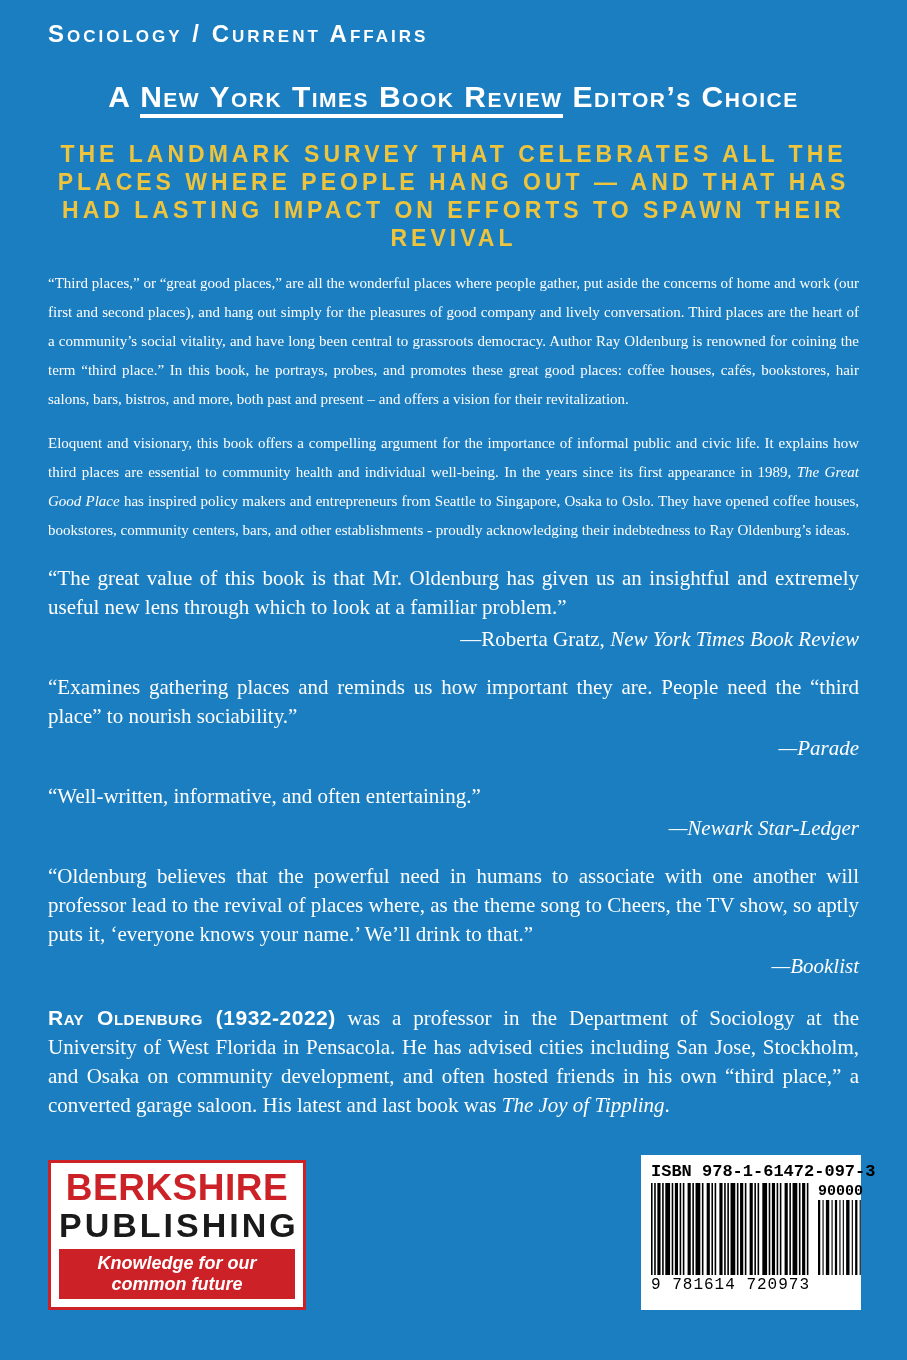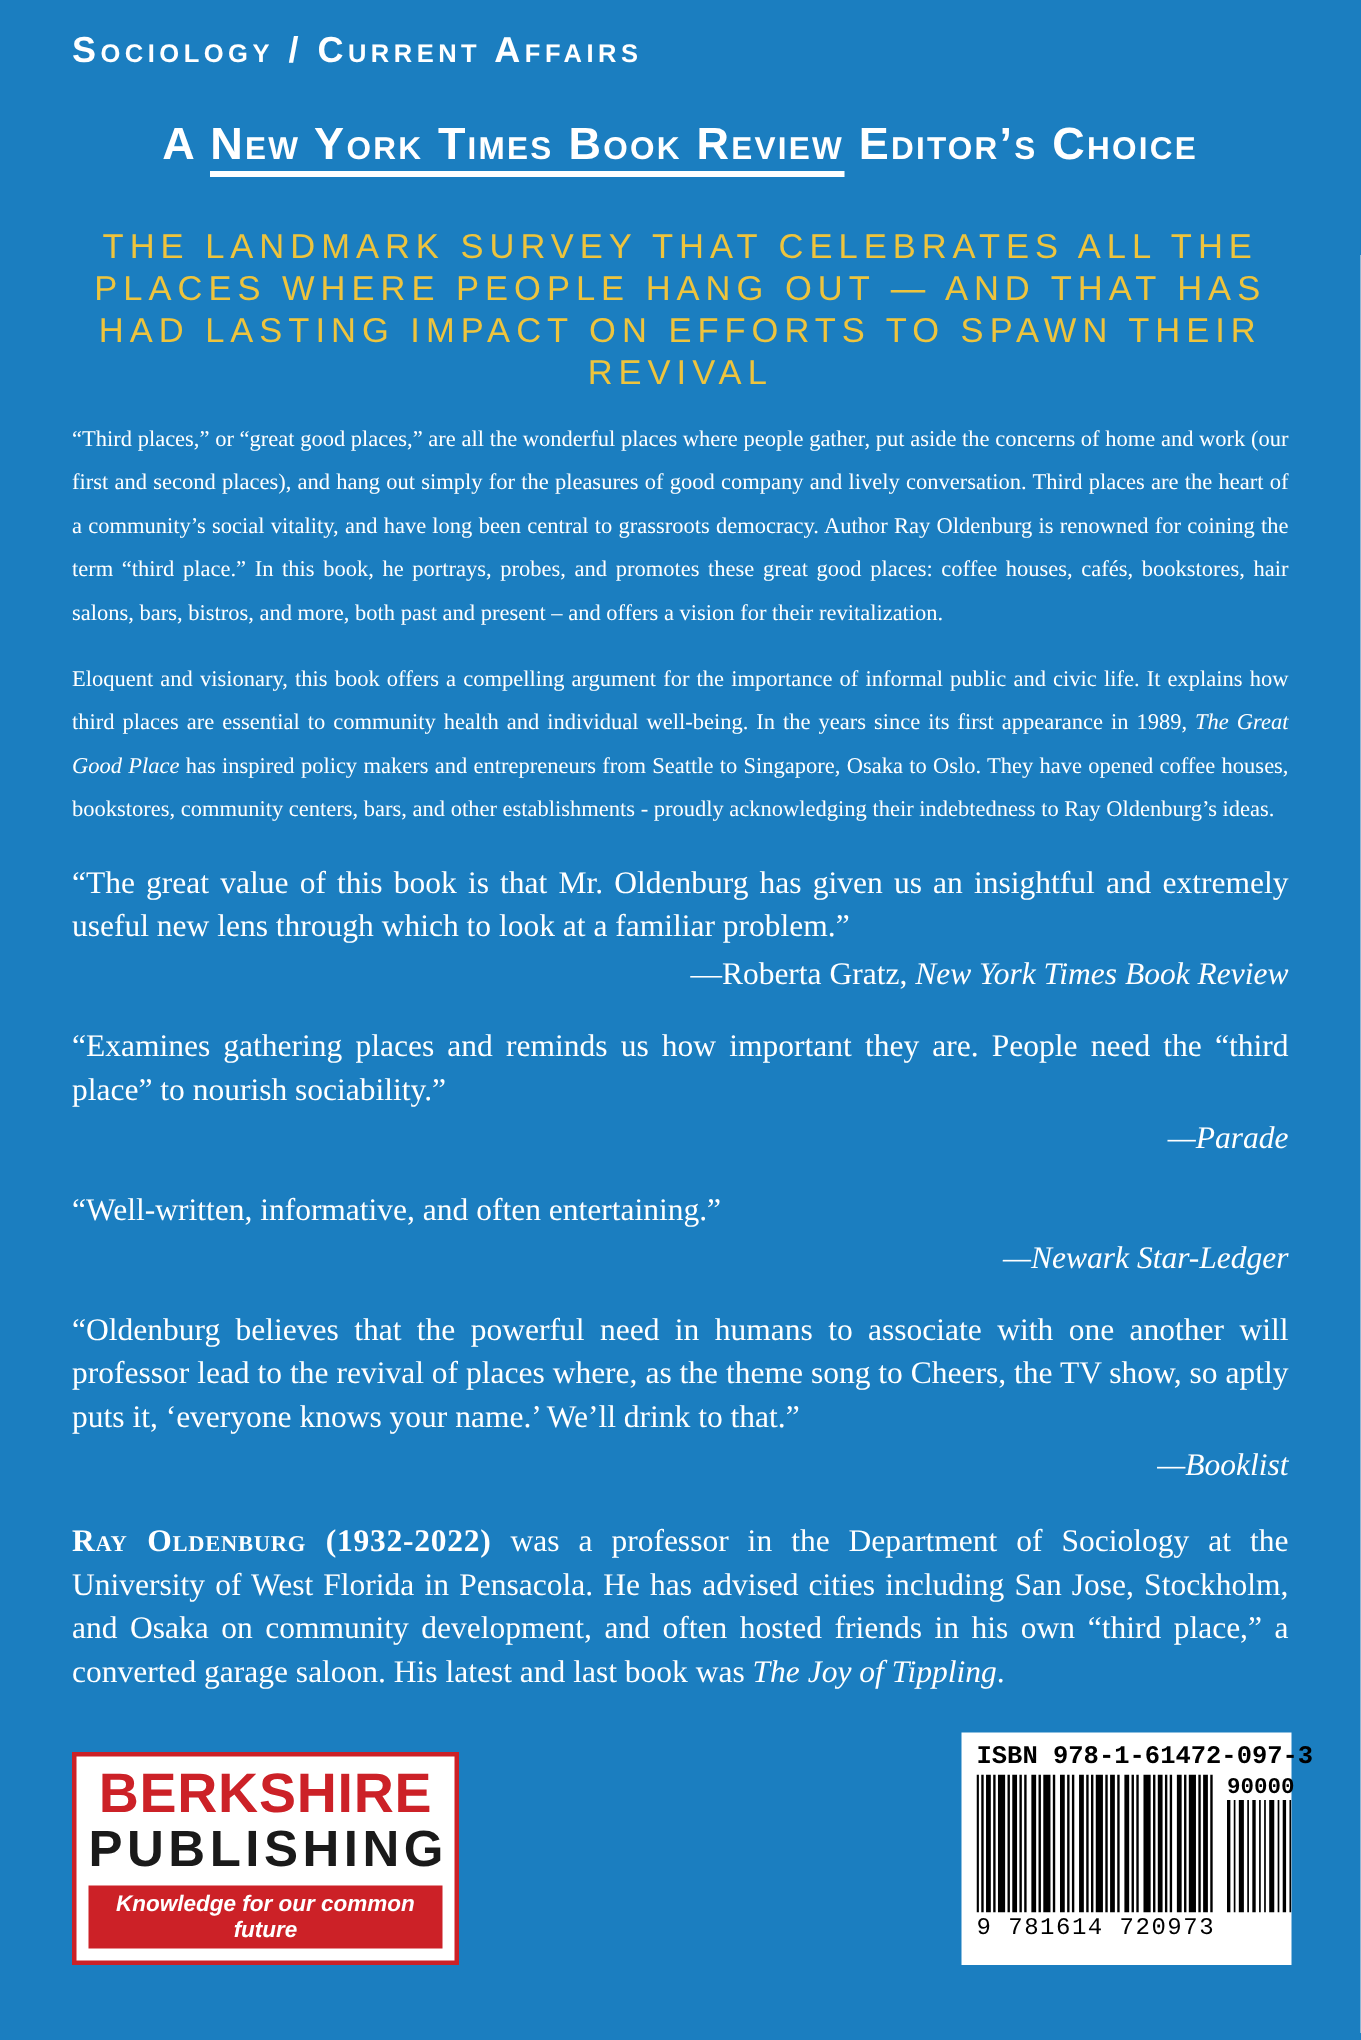--- a/index.html
+++ b/index.html
@@ -30,25 +30,25 @@
     font-variant: small-caps;
     font-size: 30px;
     letter-spacing: 1.5px;
     white-space: nowrap;
   }
   .nyt-underline {
     border-bottom: 4px solid var(--text-white, #fff);
     padding-bottom: 1px;
   }
   .headline {
-    margin-top: 36px;
+    margin-top: 26px;
     text-align: center;
     color: var(--headline-yellow, #eec43d);
     font-family: "Liberation Sans", sans-serif;
-    font-weight: 400;
+    font-weight: 700;
     font-size: 23px;
     letter-spacing: 4px;
     line-height: 1.22;
   }
   .body-para {
     font-size: 15px;
     line-height: 29px;
     text-align: justify;
     margin: 15px 0 0 0;
   }
@@ -67,21 +67,21 @@
     margin: 3px 0 0 0;
   }
   .attribution em, .body-para em, .bio em { font-style: italic; }
   .bio {
     margin-top: 22px;
     font-size: 21px;
     line-height: 29px;
     text-align: justify;
   }
   .bio-name {
-    font-family: Liberation Serif, serif;
+    font-family: Liberation Sans, sans-serif;
     font-weight: 700;
     font-variant: small-caps;
     letter-spacing: 0.5px;
   }
   
   .publisher-logo {
     position: absolute;
     left: 48px;
     bottom: 50px;
     width: 258px;
@@ -105,21 +105,21 @@
     font-size: 34px;
     line-height: 1.05;
     letter-spacing: 3px;
   }
   .pub-tagline-strip {
     margin-top: 5px;
     background: var(--publisher-red, #cc2127);
     color: #ffffff;
     font-style: italic;
     font-weight: 700;
-    font-size: 15px;
+    font-size: 18px;
     padding: 4px 2px;
   }
   
   .barcode-box {
     position: absolute;
     right: 46px;
     bottom: 50px;
     width: 220px;
     height: 155px;
     background: #ffffff;

